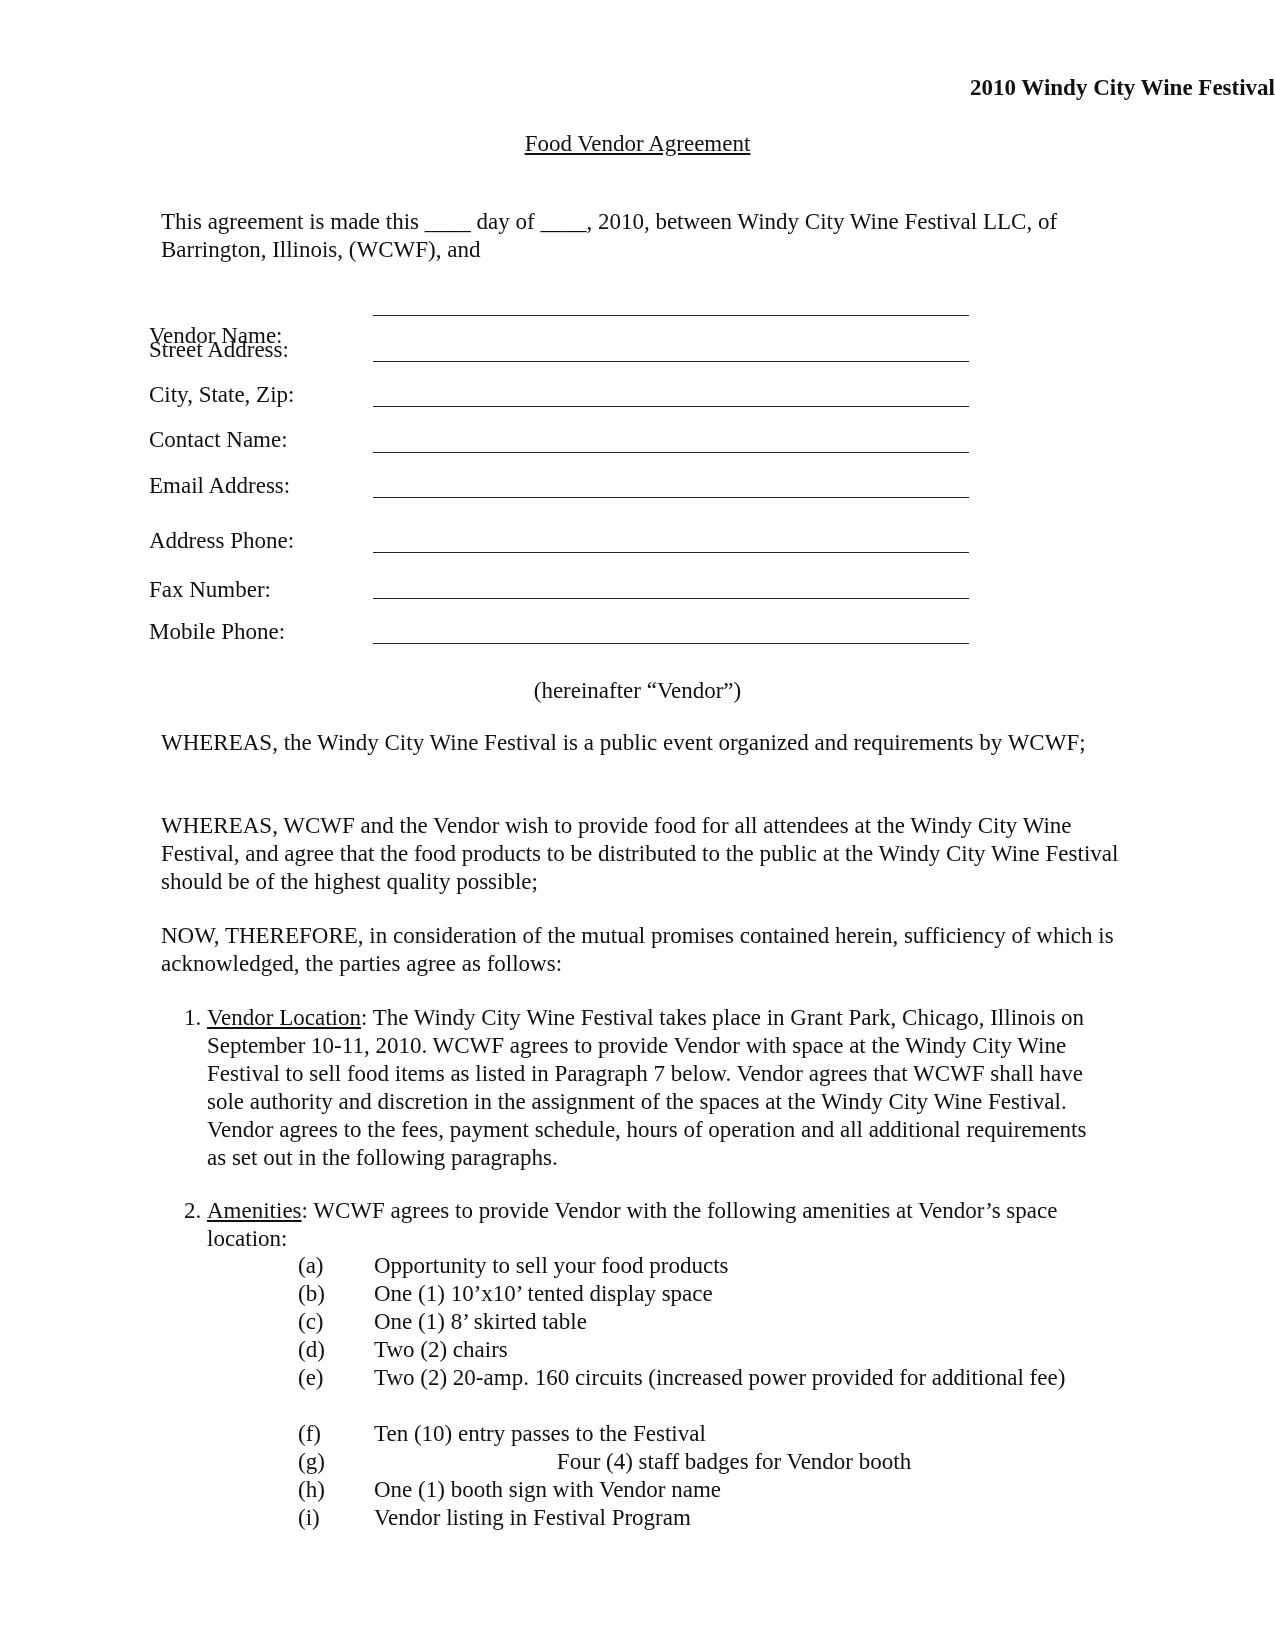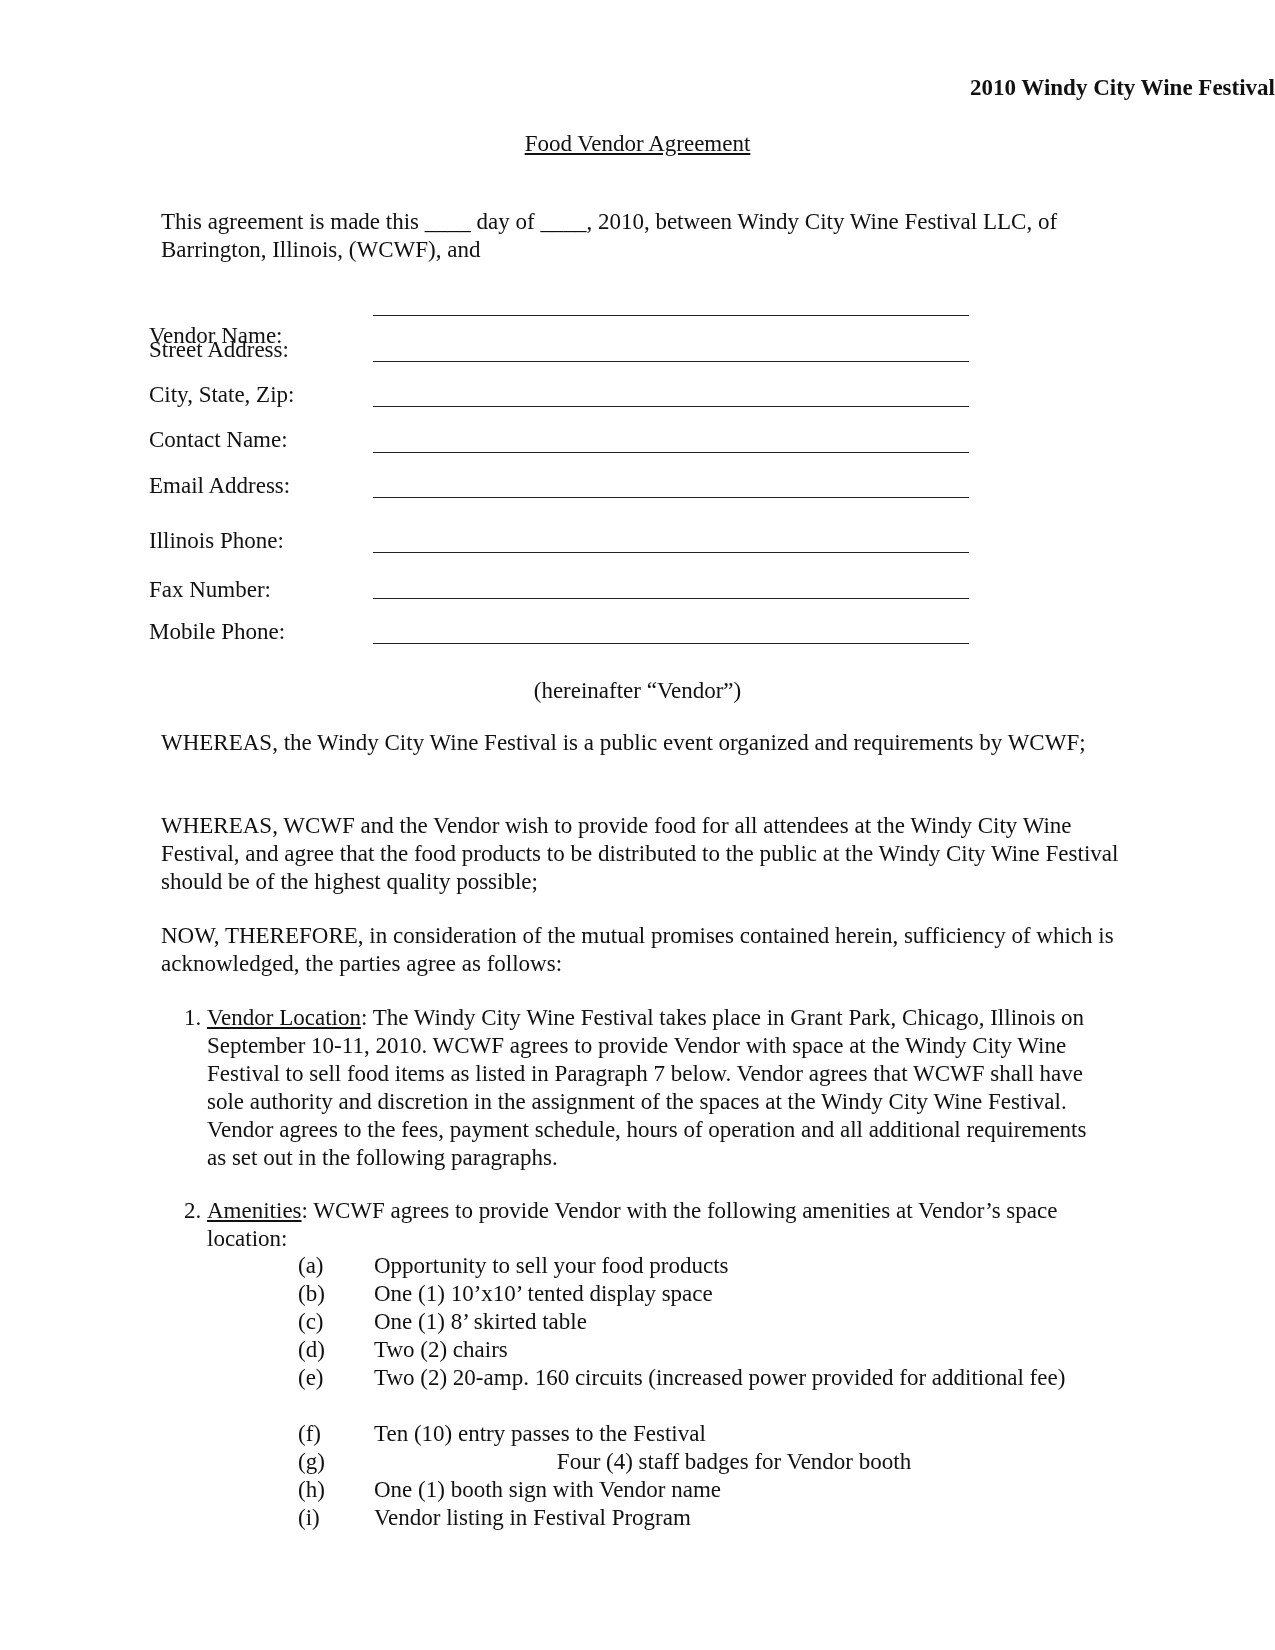--- a/index.html
+++ b/index.html
@@ -38,21 +38,21 @@
 
 <div class="abs field-label" style="top:381px;">City, State, Zip:</div>
 <div class="abs field-line" style="top:406px;"></div>
 
 <div class="abs field-label" style="top:426px;">Contact Name:</div>
 <div class="abs field-line" style="top:452px;"></div>
 
 <div class="abs field-label" style="top:472px;">Email Address:</div>
 <div class="abs field-line" style="top:497px;"></div>
 
-<div class="abs field-label" style="top:527px;">Illinois Phone:</div>
+<div class="abs field-label" style="top:527px;">Address Phone:</div>
 <div class="abs field-line" style="top:552px;"></div>
 
 <div class="abs field-label" style="top:576px;">Fax Number:</div>
 <div class="abs field-line" style="top:598px;"></div>
 
 <div class="abs field-label" style="top:618px;">Mobile Phone:</div>
 <div class="abs field-line" style="top:643px;"></div>
 
 <div class="abs hereinafter">(hereinafter “Vendor”)</div>
 

